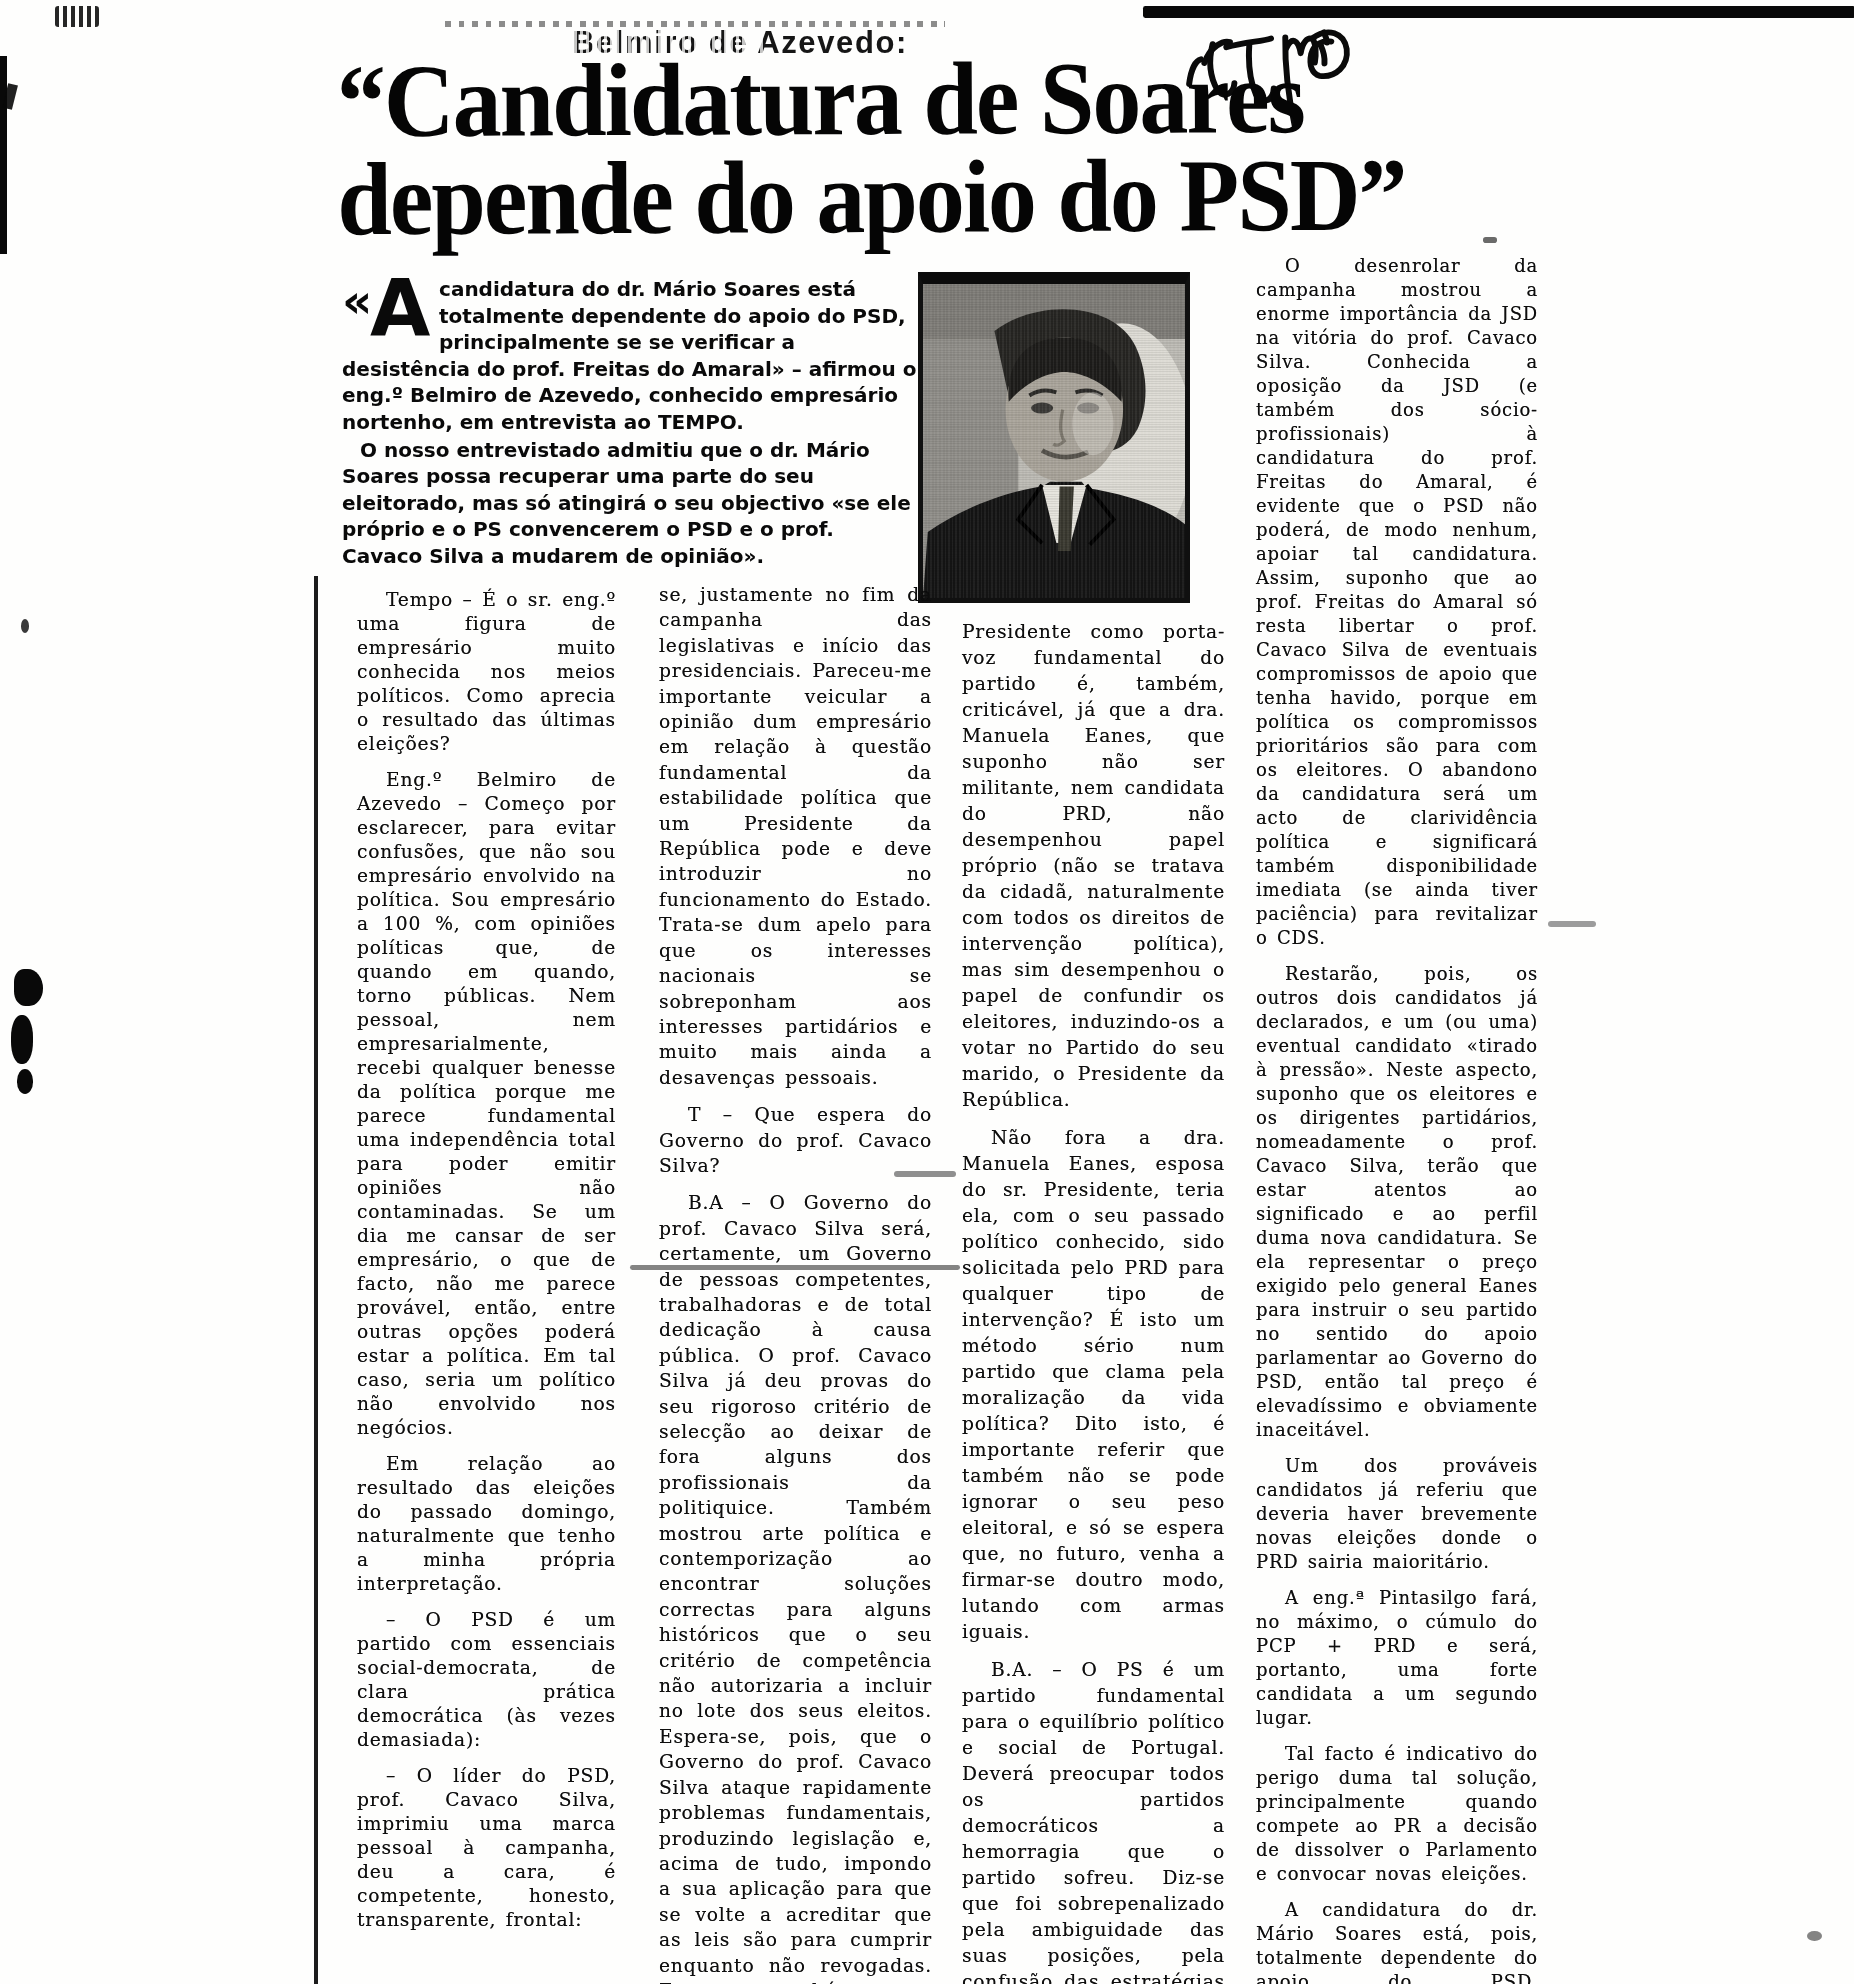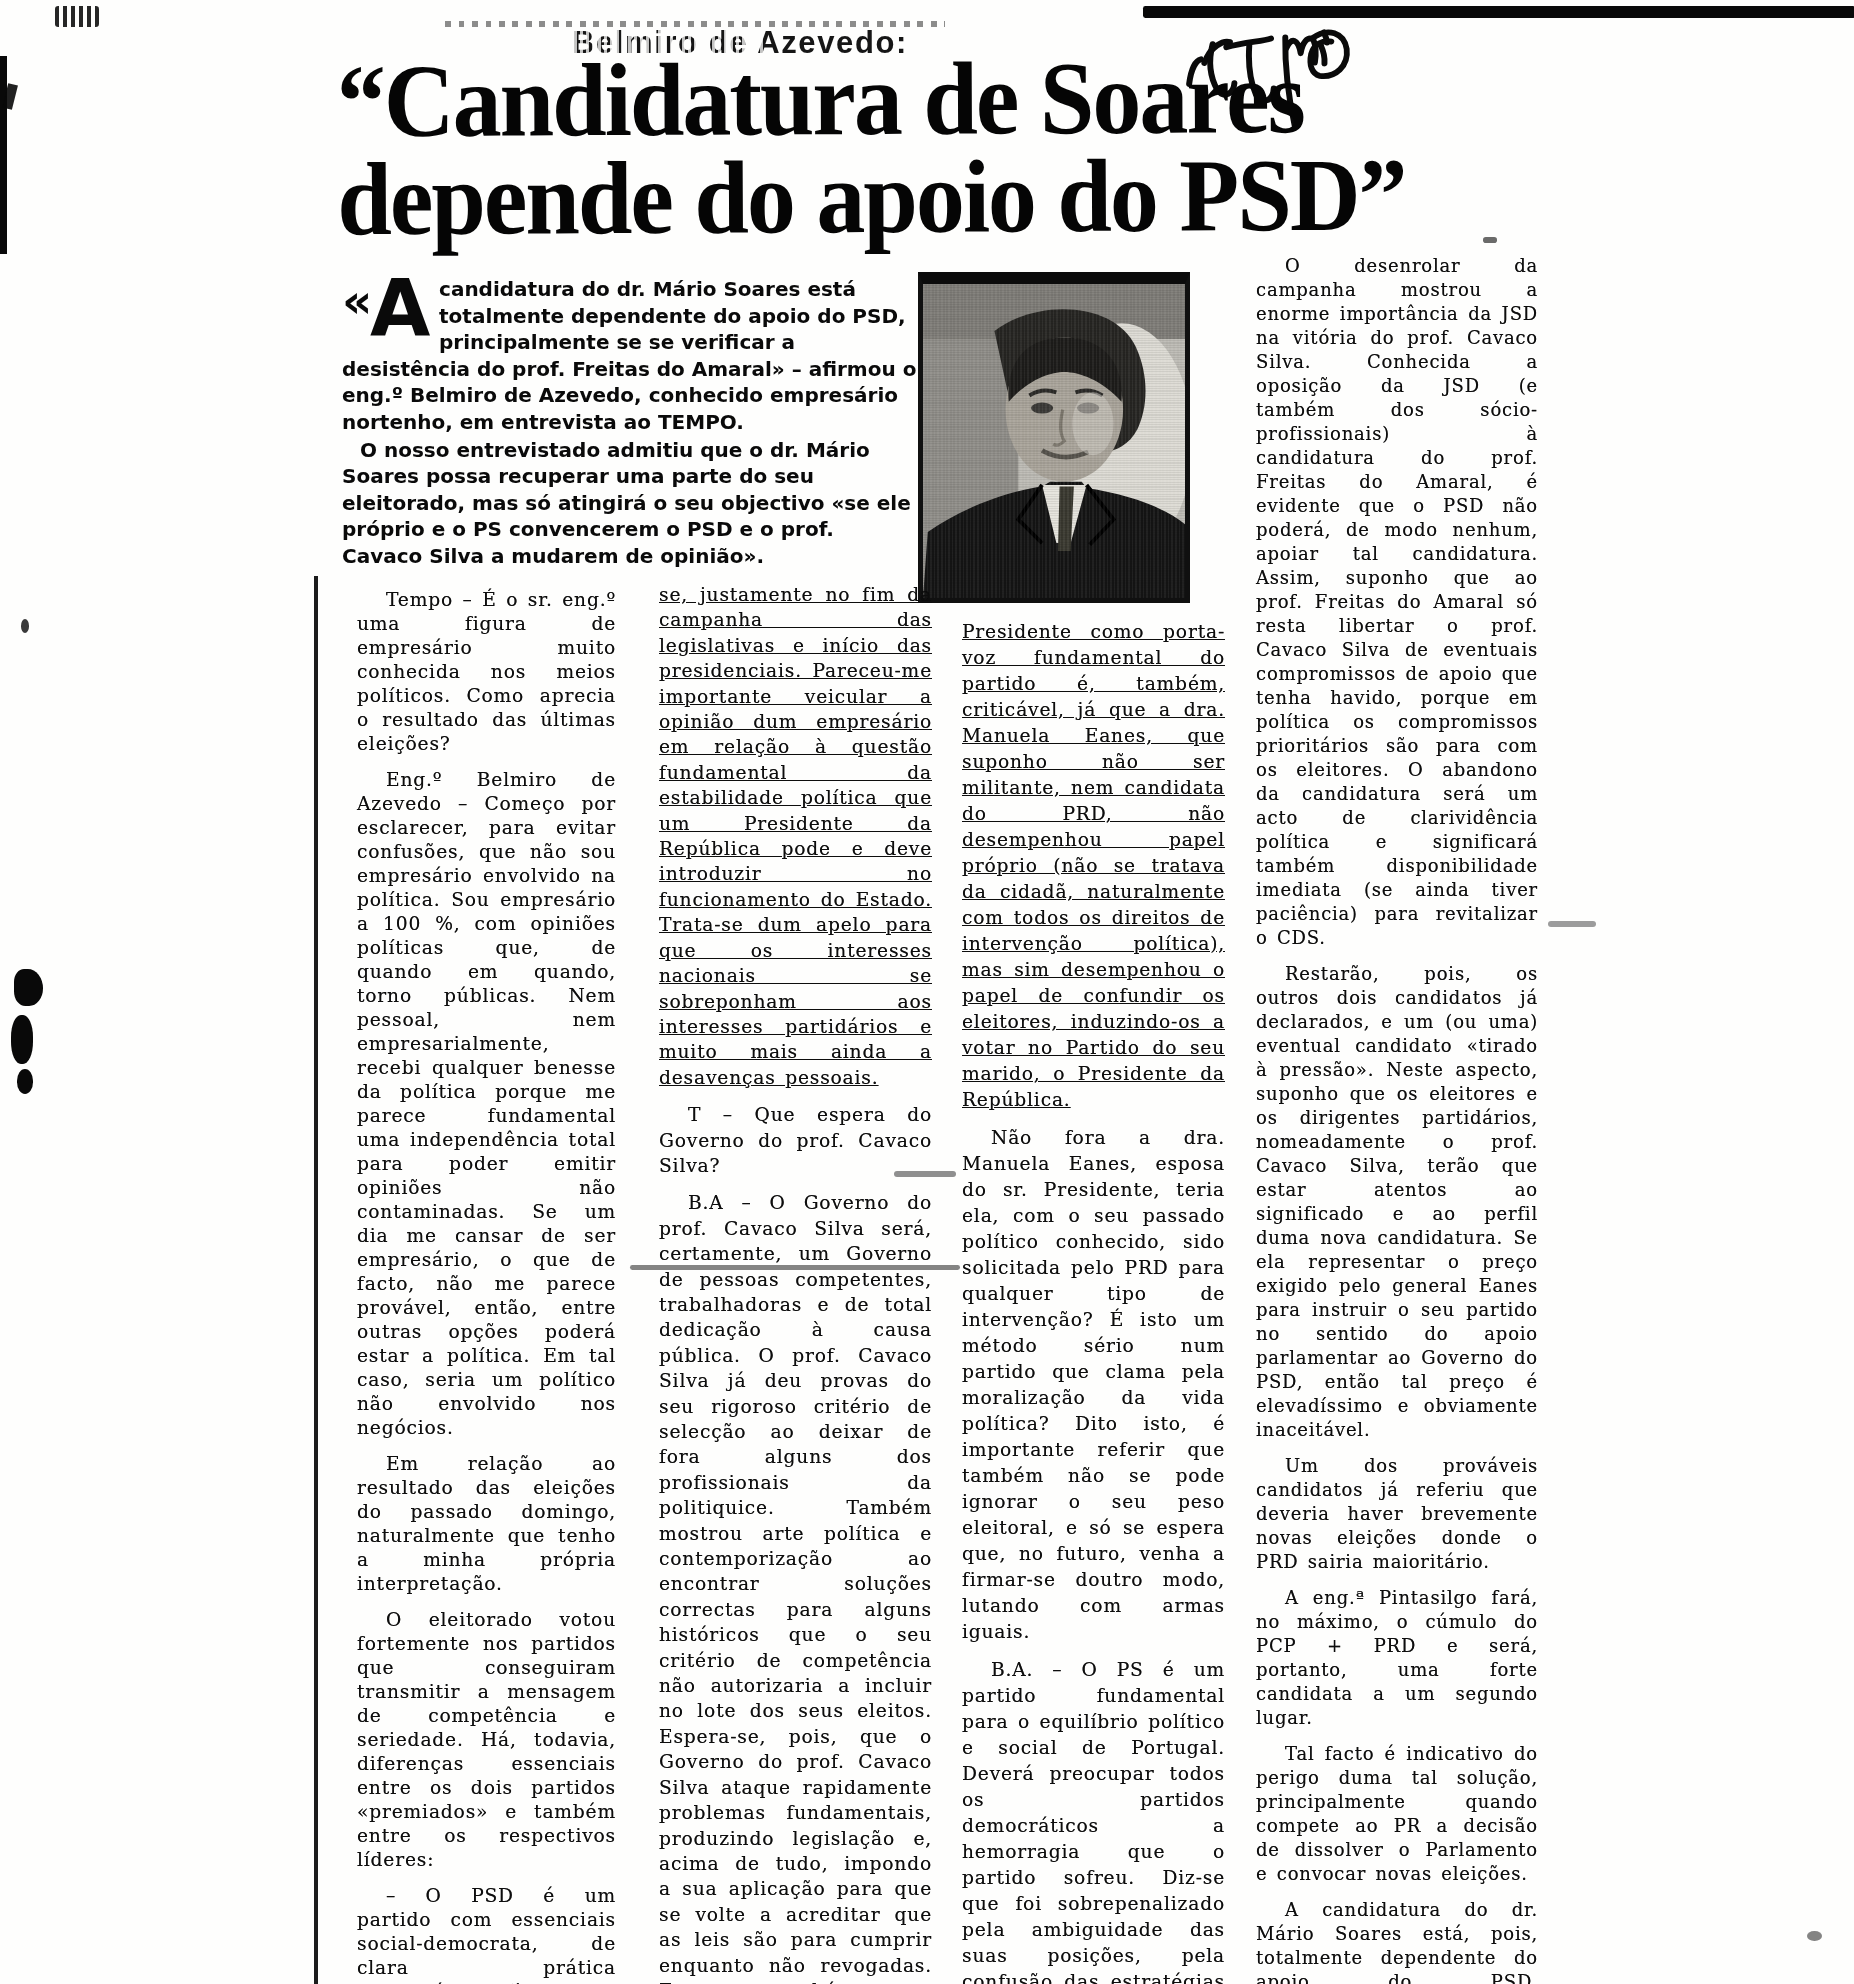--- a/index.html
+++ b/index.html
@@ -29,21 +29,21 @@
   .photo{position:absolute;left:918px;top:272px;width:262px;height:314px;
          border:5.6px solid #101010;border-top:12px solid #0b0b0b;background:#b9b7b2;}
   .photo svg{display:block;width:100%;height:100%;}
   .photo .grain{position:absolute;inset:0;
      background:repeating-linear-gradient(0deg,rgba(0,0,0,.07) 0 1.2px,transparent 1.2px 2.4px),
                 repeating-linear-gradient(90deg,rgba(255,255,255,.06) 0 1.6px,transparent 1.6px 3.6px);}
   
   .col{position:absolute;text-align:justify;letter-spacing:0.8px;word-spacing:2.8px;
        text-shadow:0 0 0.4px rgba(0,0,0,.55);}
   .col p{margin:12px;text-indent:29px;}
-  .col.cont p:first-child{text-indent:0;text-decoration:underline;}
+  .col.cont p:first-child{text-indent:0;}
   .col1{left:345px; top:576px;width:283px;font-size:18.7px;line-height:24px;}
   .col2{left:647px;top:570px;width:297px;font-size:18.7px;line-height:25.4px;}
   .col3{left:950px;top:607px;width:287px;font-size:18.7px;line-height:26px;}
   .col4{left:1244px;top:242px; width:306px;font-size:18px;line-height:24px;}
   
   .handnote{position:absolute;left:1181px;top:11px;transform:rotate(-4deg);}
   
   .art{position:absolute;background:#090909;}
   .a-topbar{left:1143px;top:6.4px;width:712px;height:12px;border-radius:2.4px;}
   .a-tl{left:55px;top:6.4px;width:44px;height:20.6px;opacity:.85;border-radius:3.2px;
@@ -135,21 +135,20 @@
       <path d="M150,256 L120,300 L150,330" fill="none" stroke="#000" stroke-width="5"></path>
       <path d="M206,256 L240,300 L210,332" fill="none" stroke="#000" stroke-width="5"></path>
     </svg>
     <div class="grain"></div>
   </div>
 
   <div class="col col1">
       <p>Tempo – É o sr. eng.º uma figura de empresário muito conhecida nos meios políticos. Como aprecia o resultado das últimas eleições?</p>
       <p>Eng.º Belmiro de Azevedo – Começo por esclarecer, para evitar confusões, que não sou empresário envolvido na política. Sou empresário a 100 %, com opiniões políticas que, de quando em quando, torno públicas. Nem pessoal, nem empresarialmente, recebi qualquer benesse da política porque me parece fundamental uma independência total para poder emitir opiniões não contaminadas. Se um dia me cansar de ser empresário, o que de facto, não me parece provável, então, entre outras opções poderá estar a política. Em tal caso, seria um político não envolvido nos negócios.</p>
       <p>Em relação ao resultado das eleições do passado domingo, naturalmente que tenho a minha própria interpretação.</p>
-      <p>O eleitorado votou fortemente nos partidos que conseguiram transmitir a mensagem de competência e seriedade. Há, todavia, diferenças essenciais entre os dois partidos «premiados» e também entre os respectivos líderes:</p>
       <p>– O PSD é um partido com essenciais social-democrata, de clara prática democrática (às vezes demasiada):</p>
       <p>– O líder do PSD, prof. Cavaco Silva, imprimiu uma marca pessoal à campanha, deu a cara, é competente, honesto, transparente, frontal:</p>
     </div>
   <div class="col col2 cont">
       <p>se, justamente no fim da campanha das legislativas e início das presidenciais. Pareceu-me importante veicular a opinião dum empresário em relação à questão fundamental da estabilidade política que um Presidente da República pode e deve introduzir no funcionamento do Estado. Trata-se dum apelo para que os interesses nacionais se sobreponham aos interesses partidários e muito mais ainda a desavenças pessoais.</p>
       <p>T – Que espera do Governo do prof. Cavaco Silva?</p>
       <p>B.A – O Governo do prof. Cavaco Silva será, certamente, um Governo de pessoas competentes, trabalhadoras e de total dedicação à causa pública. O prof. Cavaco Silva já deu provas do seu rigoroso critério de selecção ao deixar de fora alguns dos profissionais da politiquice. Também mostrou arte política e contemporização ao encontrar soluções correctas para alguns históricos que o seu critério de competência não autorizaria a incluir no lote dos seus eleitos. Espera-se, pois, que o Governo do prof. Cavaco Silva ataque rapidamente problemas fundamentais, produzindo legislação e, acima de tudo, impondo a sua aplicação para que se volte a acreditar que as leis são para cumprir enquanto não revogadas. Espera-se também que a sua confiança no relançamento económico funcione como factor fundamental para restituir capacidade empresarial ao país.</p>
       <p>T – Qual é a coligação ou acordo que julga mais apropriados para a formação de um Governo eficaz em Portugal?</p>
     </div>
   <div class="col col3 cont">

